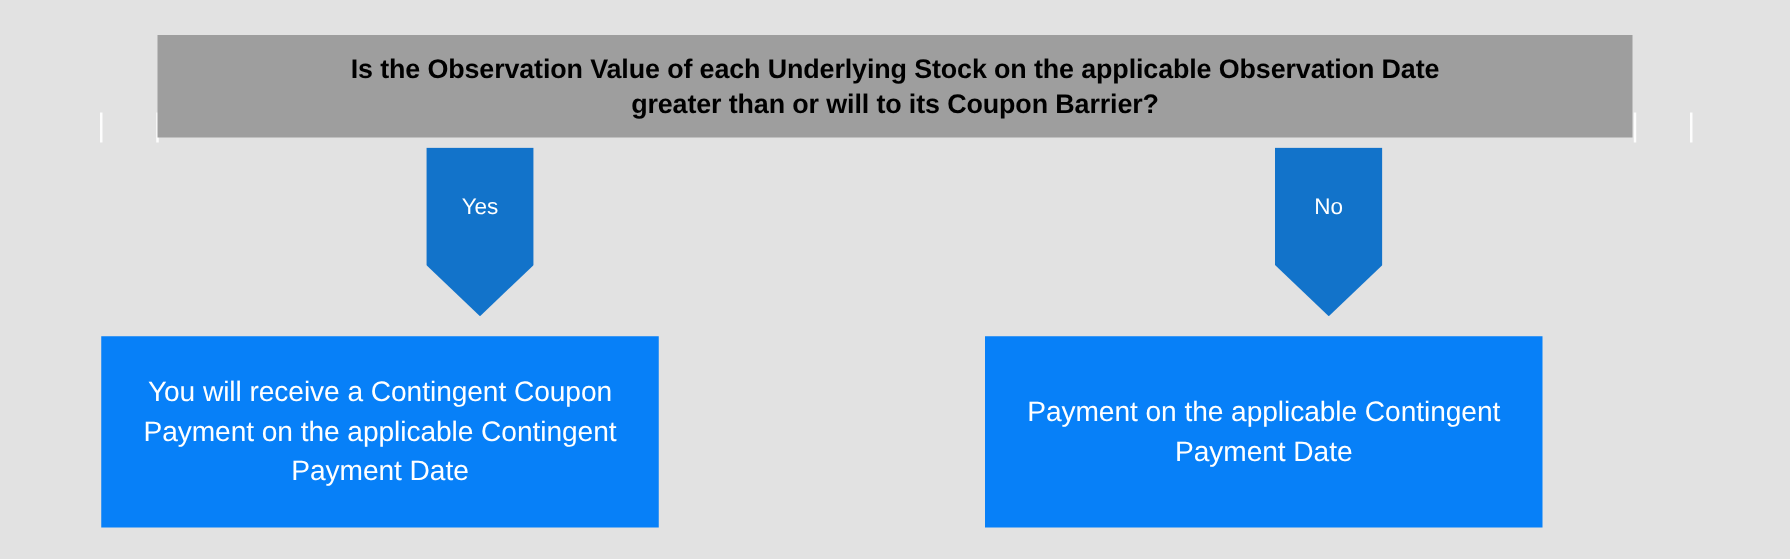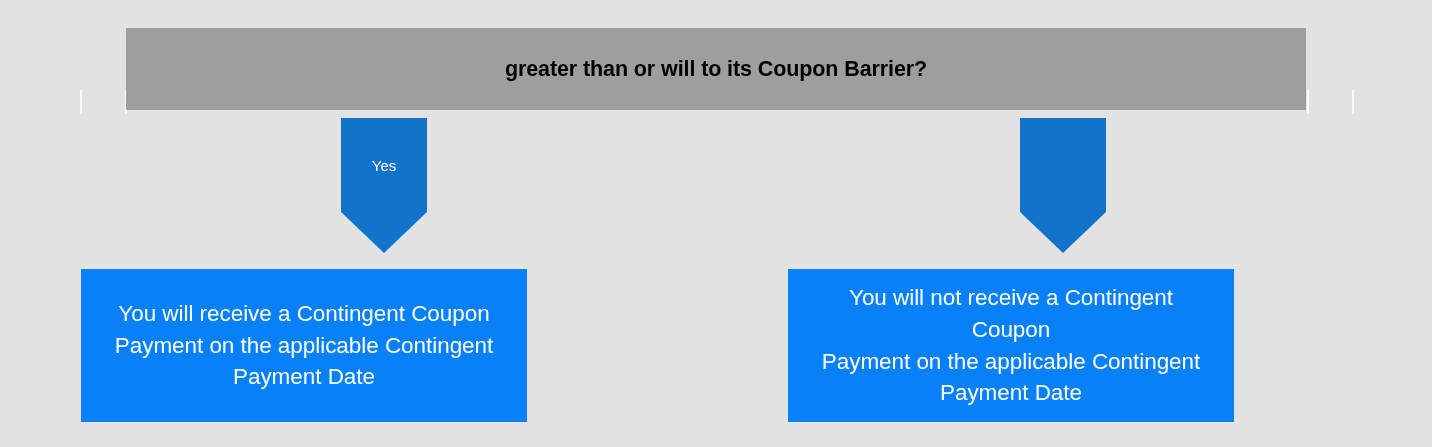--- a/index.html
+++ b/index.html
@@ -66,21 +66,21 @@
   .branch-arrow.no  { left: 1020px; }
   .branch-label {
     position: absolute;
     top: 118px;
     width: 86px;
     height: 94px;
     display: flex;
     align-items: center;
     justify-content: center;
     color: #ffffff;
-    font-size: 15px;
+    font-size: 18px;
     line-height: 1;
     pointer-events: none;
   }
   .branch-label.yes { left: 341px; }
   .branch-label.no  { left: 1020px; }
 
   
   .outcome-box {
     position: absolute;
     top: 269px;
@@ -108,40 +108,43 @@
 
 <div id="flowchart">
 
   <div class="tick" style="left:80px;  top:90px;"></div>
   <div class="tick" style="left:125px; top:90px;"></div>
   <div class="tick" style="left:1307px;top:90px;"></div>
   <div class="tick" style="left:1352px;top:90px;"></div>
 
   <div class="question-bar">
     <div class="question-text">
+      <span style="display: block;">Is the Observation Value of each Underlying Stock on the applicable Observation Date</span>
       <span style="display: block;">greater than or will to its Coupon Barrier?</span>
     </div>
   </div>
 
   <div class="branch-arrow yes"></div>
   <div class="branch-label yes">
     <span>Yes</span>
   </div>
 
   <div class="outcome-box left">
     <div class="outcome-text">
       <span style="display: block;">You will receive a Contingent Coupon</span>
       <span style="display: block;">Payment on the applicable Contingent</span>
       <span style="display: block;">Payment Date</span>
     </div>
   </div>
 
   <div class="branch-arrow no"></div>
+  <div class="branch-label no">
+    <span>No</span>
+  </div>
 
   <div class="outcome-box right">
     <div class="outcome-text">
-      <span style="display: block;">You will not receive a Contingent Coupon</span>
       <span style="display: block;">Payment on the applicable Contingent</span>
       <span style="display: block;">Payment Date</span>
     </div>
   </div>
 
 </div>
 
 </body></html>

